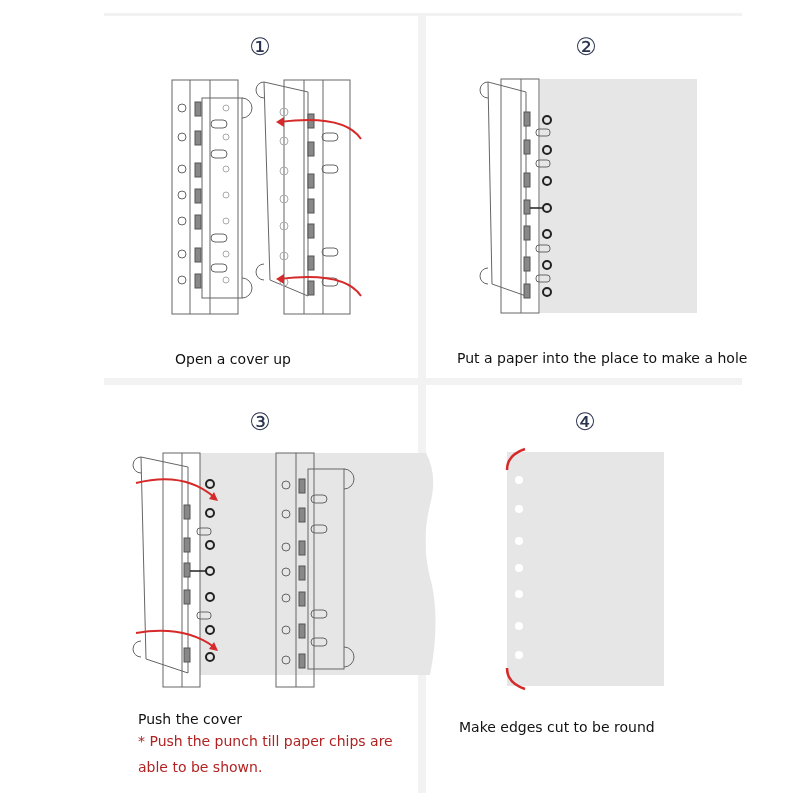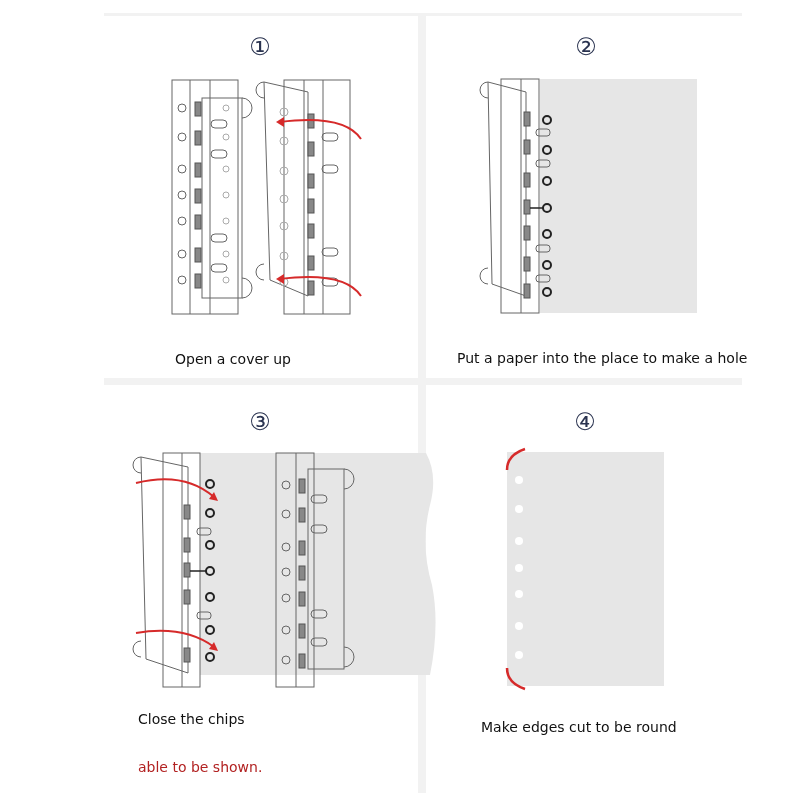--- a/index.html
+++ b/index.html
@@ -198,21 +198,22 @@
     </g>
     <g stroke="#d62a2a" stroke-width="2" fill="none">
       <path d="M32 98 Q80 86 110 112"></path>
       <path d="M32 248 Q80 240 110 262"></path>
     </g>
     <g fill="#d62a2a">
         <path d="M114 116 l-9 -2 l5 -7 z"></path>
         <path d="M114 266 l-9 -2 l5 -7 z"></path>
       </g>
   </svg>
-  <div class="caption" style="left:34px;top:326px;">Close the chips</div>
+  <div class="caption" style="left:34px;top:326px;">Push the cover</div>
+  <div class="caption-red" style="left:34px;top:346px;">* Push the punch till paper chips are</div>
   <div class="caption-red" style="left:34px;top:372px;">able to be shown.</div>
 </div>
 
 <div class="panel" style="left:426px;top:385px;width:316px;height:408px;">
   <div class="step-num" style="left:139px;top:23px;">④</div>
   <svg width="316" height="320" style="left:0;top:0;">
     <rect x="81" y="67" width="157" height="234" fill="#e6e6e6"></rect>
     <g fill="#fff">
       <circle cx="93" cy="95" r="4"></circle>
         <circle cx="93" cy="124" r="4"></circle>
@@ -220,14 +221,14 @@
       <circle cx="93" cy="183" r="4"></circle>
         <circle cx="93" cy="209" r="4"></circle>
         <circle cx="93" cy="241" r="4"></circle>
         <circle cx="93" cy="270" r="4"></circle>
     </g>
     <g stroke="#d62a2a" stroke-width="2.5" fill="none">
       <path d="M81 85 Q81 70 99 64"></path>
       <path d="M81 283 Q81 298 99 304"></path>
     </g>
   </svg>
-  <div class="caption" style="left:55px;top:334px;text-align:center;">Make edges cut to be round</div>
+  <div class="caption" style="left:33px;top:334px;text-align:center;">Make edges cut to be round</div>
 </div>
 
 </body></html>

